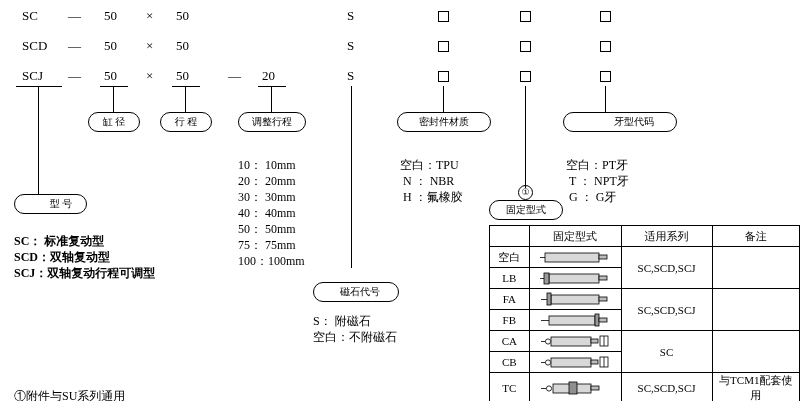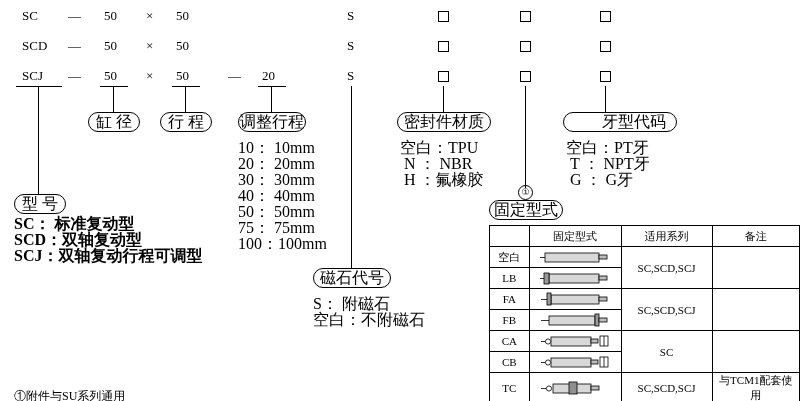--- a/index.html
+++ b/index.html
@@ -18,21 +18,21 @@
   .vline{position:absolute;width:1px;background:#000;}
   .hline{position:absolute;height:1px;background:#000;}
   
   .tag{
     position:absolute;
     border:1px solid #000;
     border-radius:11px;
     background:#fff;
     text-align:center;
     font-family:"Liberation Serif","DejaVu Serif",serif;
-    font-size:16px;
+    font-size:10px;
     line-height:18px;
     height:18px;
     white-space:nowrap;
   }
   .sq{
     position:absolute;width:9px;height:9px;border:1px solid #000;background:#fff;
   }
   
   table.fixtable{
     position:absolute;border-collapse:collapse;
@@ -53,21 +53,21 @@
   .c3{width:98px;}
   .c4{width:108px;}
   .cyl{display:block;margin:0 auto;}
   .circled{
     display:inline-block;
     width:13px;height:13px;line-height:12px;
     border:1px solid #000;border-radius:50%;
     text-align:center;font-size:9px;
   }
   .footnote{position:absolute;font-family:"Liberation Serif",serif;font-size:12px;white-space:nowrap;margin-top:16px;}
-  .lbl-list{position:absolute;font-family:"Liberation Serif","DejaVu Serif",serif;font-size:16px;line-height:16px;white-space:pre;}
+  .lbl-list{position:absolute;font-family:"Liberation Serif","DejaVu Serif",serif;font-size:12px;line-height:16px;white-space:pre;margin-top:17px;}
 </style>
 </head>
 <body>
 
 <div class="abs code" style="left:22px;top:8px;">SC</div>
 <div class="abs dash" style="left:68px;top:8px;">—</div>
 <div class="abs code" style="left:104px;top:8px;">50</div>
 <div class="abs dash" style="left:146px;top:8px;">×</div>
 <div class="abs code" style="left:176px;top:8px;">50</div>
 <div class="abs code" style="left:347px;top:8px;">S</div>
@@ -109,22 +109,22 @@
 <div class="vline" style="left:351px;top:86px;height:182px;"></div>
 <div class="vline" style="left:443px;top:86px;height:26px;"></div>
 <div class="vline" style="left:605px;top:86px;height:26px;"></div>
 <div class="vline" style="left:525px;top:86px;height:102px;"></div>
 
 <div class="tag" style="left:88px;top:112px;width:50px;">缸 径</div>
 <div class="tag" style="left:160px;top:112px;width:50px;">行 程</div>
 <div class="tag" style="left:238px;top:112px;width:66px;">调整行程</div>
 <div class="tag" style="left:397px;top:112px;width:92px;">密封件材质</div>
 <div class="tag" style="left:563px;top:112px;width:84px;padding-left:28px;">牙型代码</div>
-<div class="tag" style="left:14px;top:194px;width:50px;">型 号</div>
-<div class="tag" style="left:313px;top:268px;width:76px;">磁石代号</div>
+<div class="tag" style="left:14px;top:194px;width:50px;padding-left:21px;">型 号</div>
+<div class="tag" style="left:313px;top:282px;width:76px;padding-left:8px;">磁石代号</div>
 <div class="tag" style="left:489px;top:200px;width:72px;">固定型式</div>
 
 <div class="abs" style="left:518px;top:185px;">
   <span class="circled">①</span>
 </div>
 
 <div class="lbl-list" style="left:238px;top:140px;">10： 10mm
 20： 20mm
 30： 30mm
 40： 40mm

